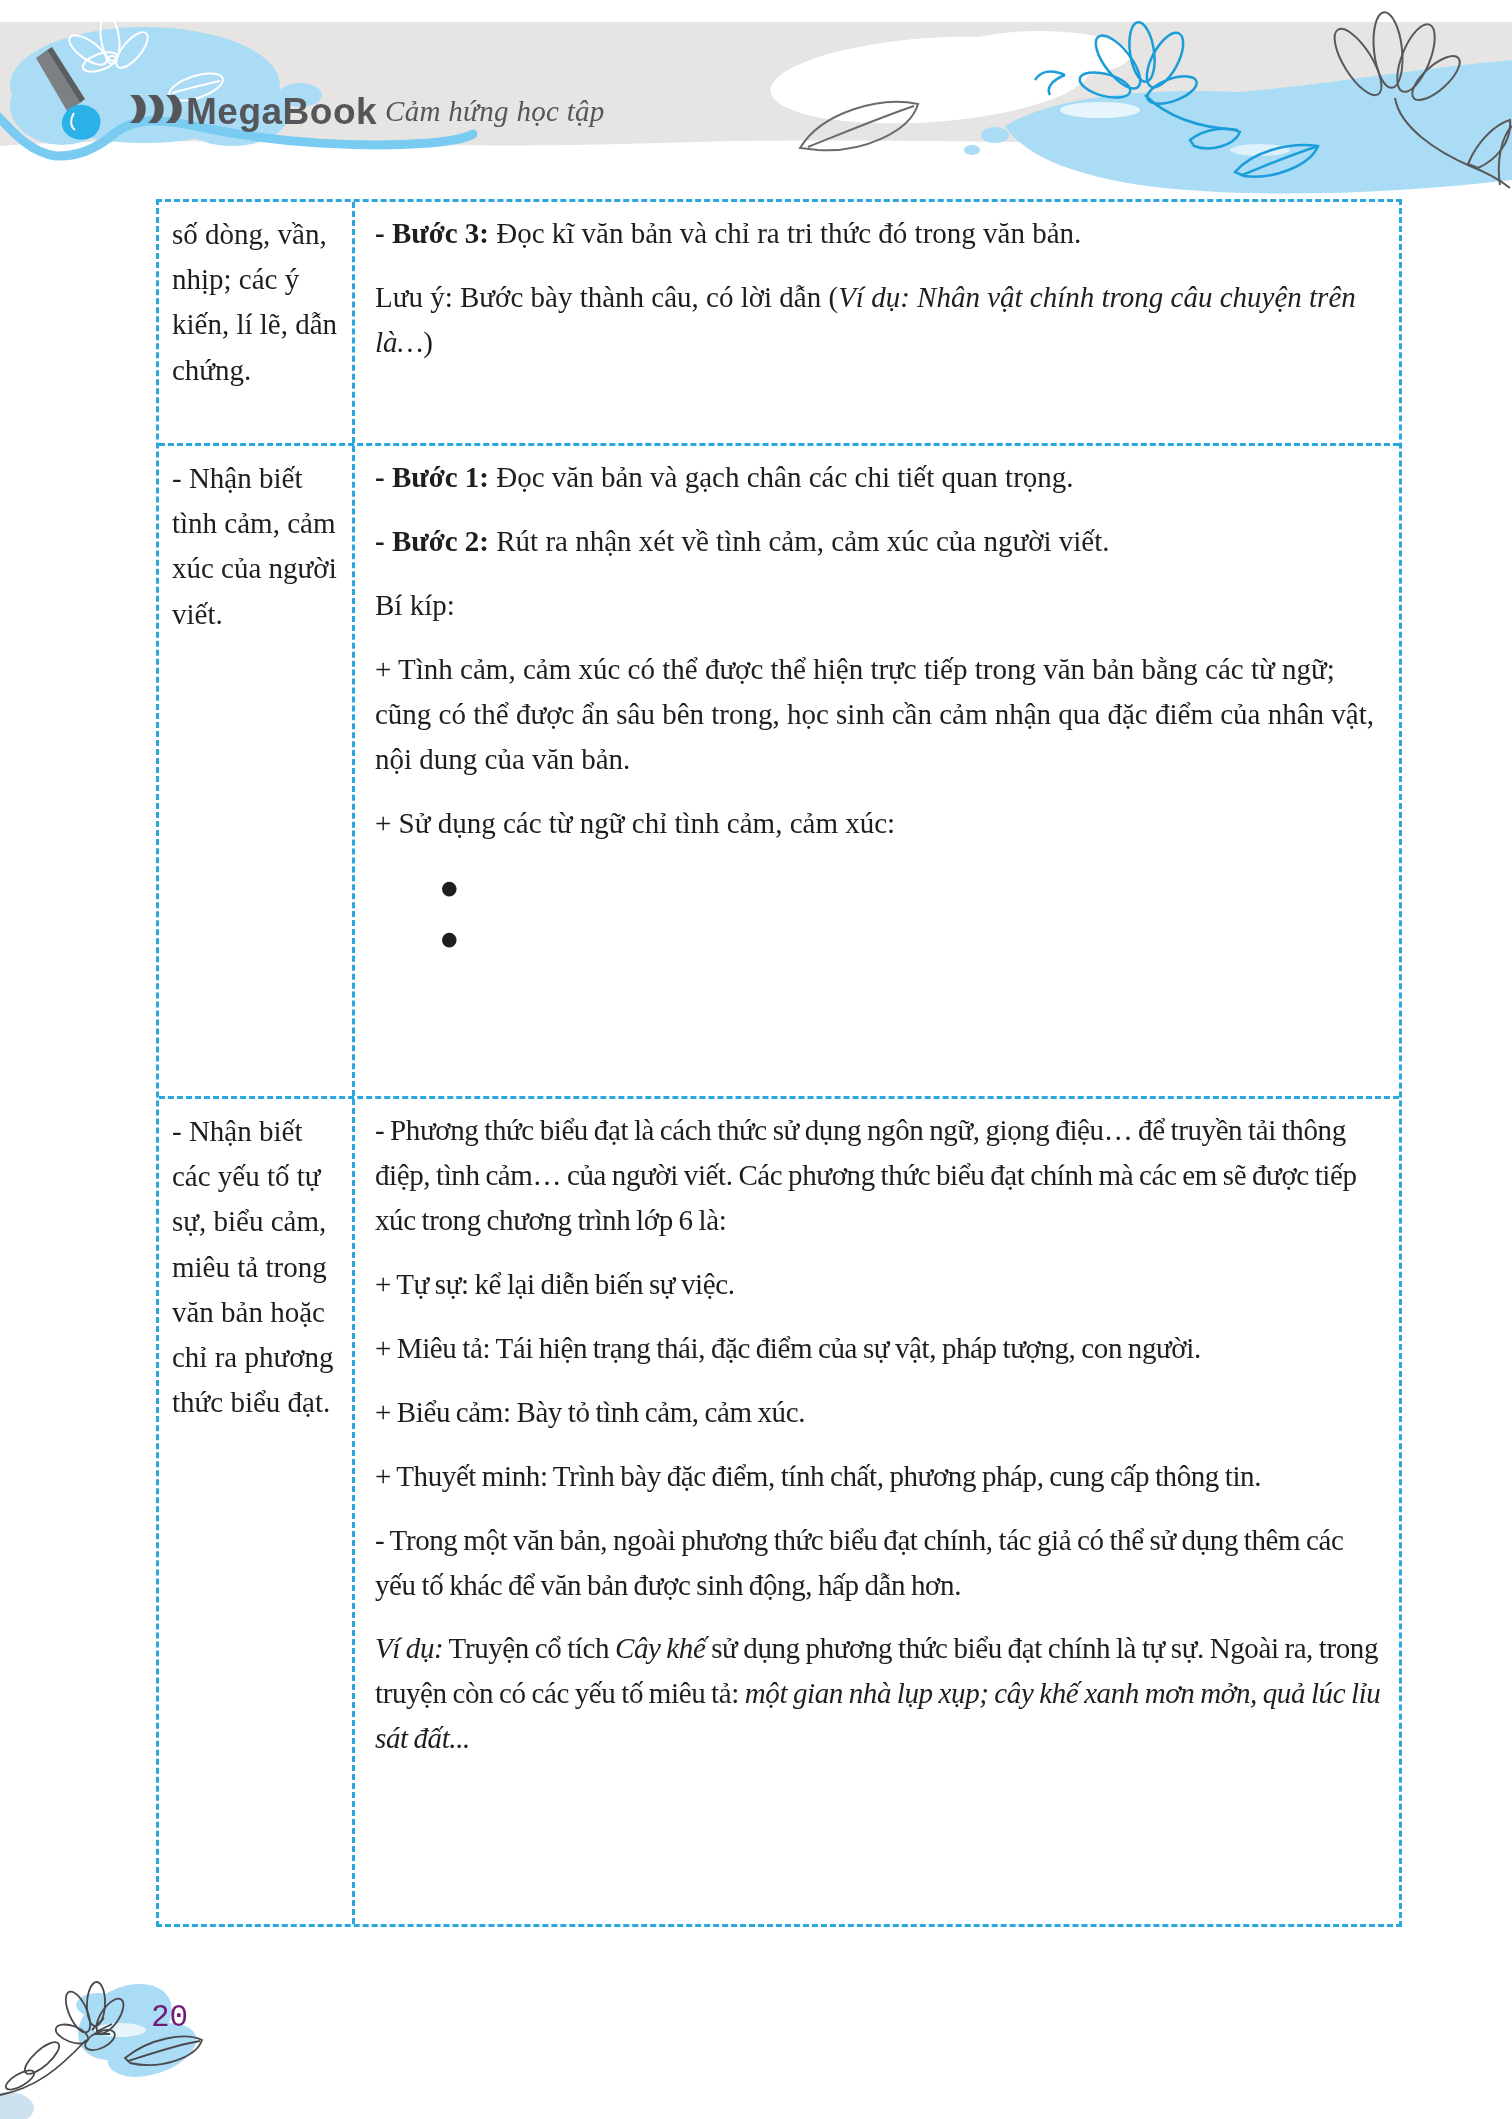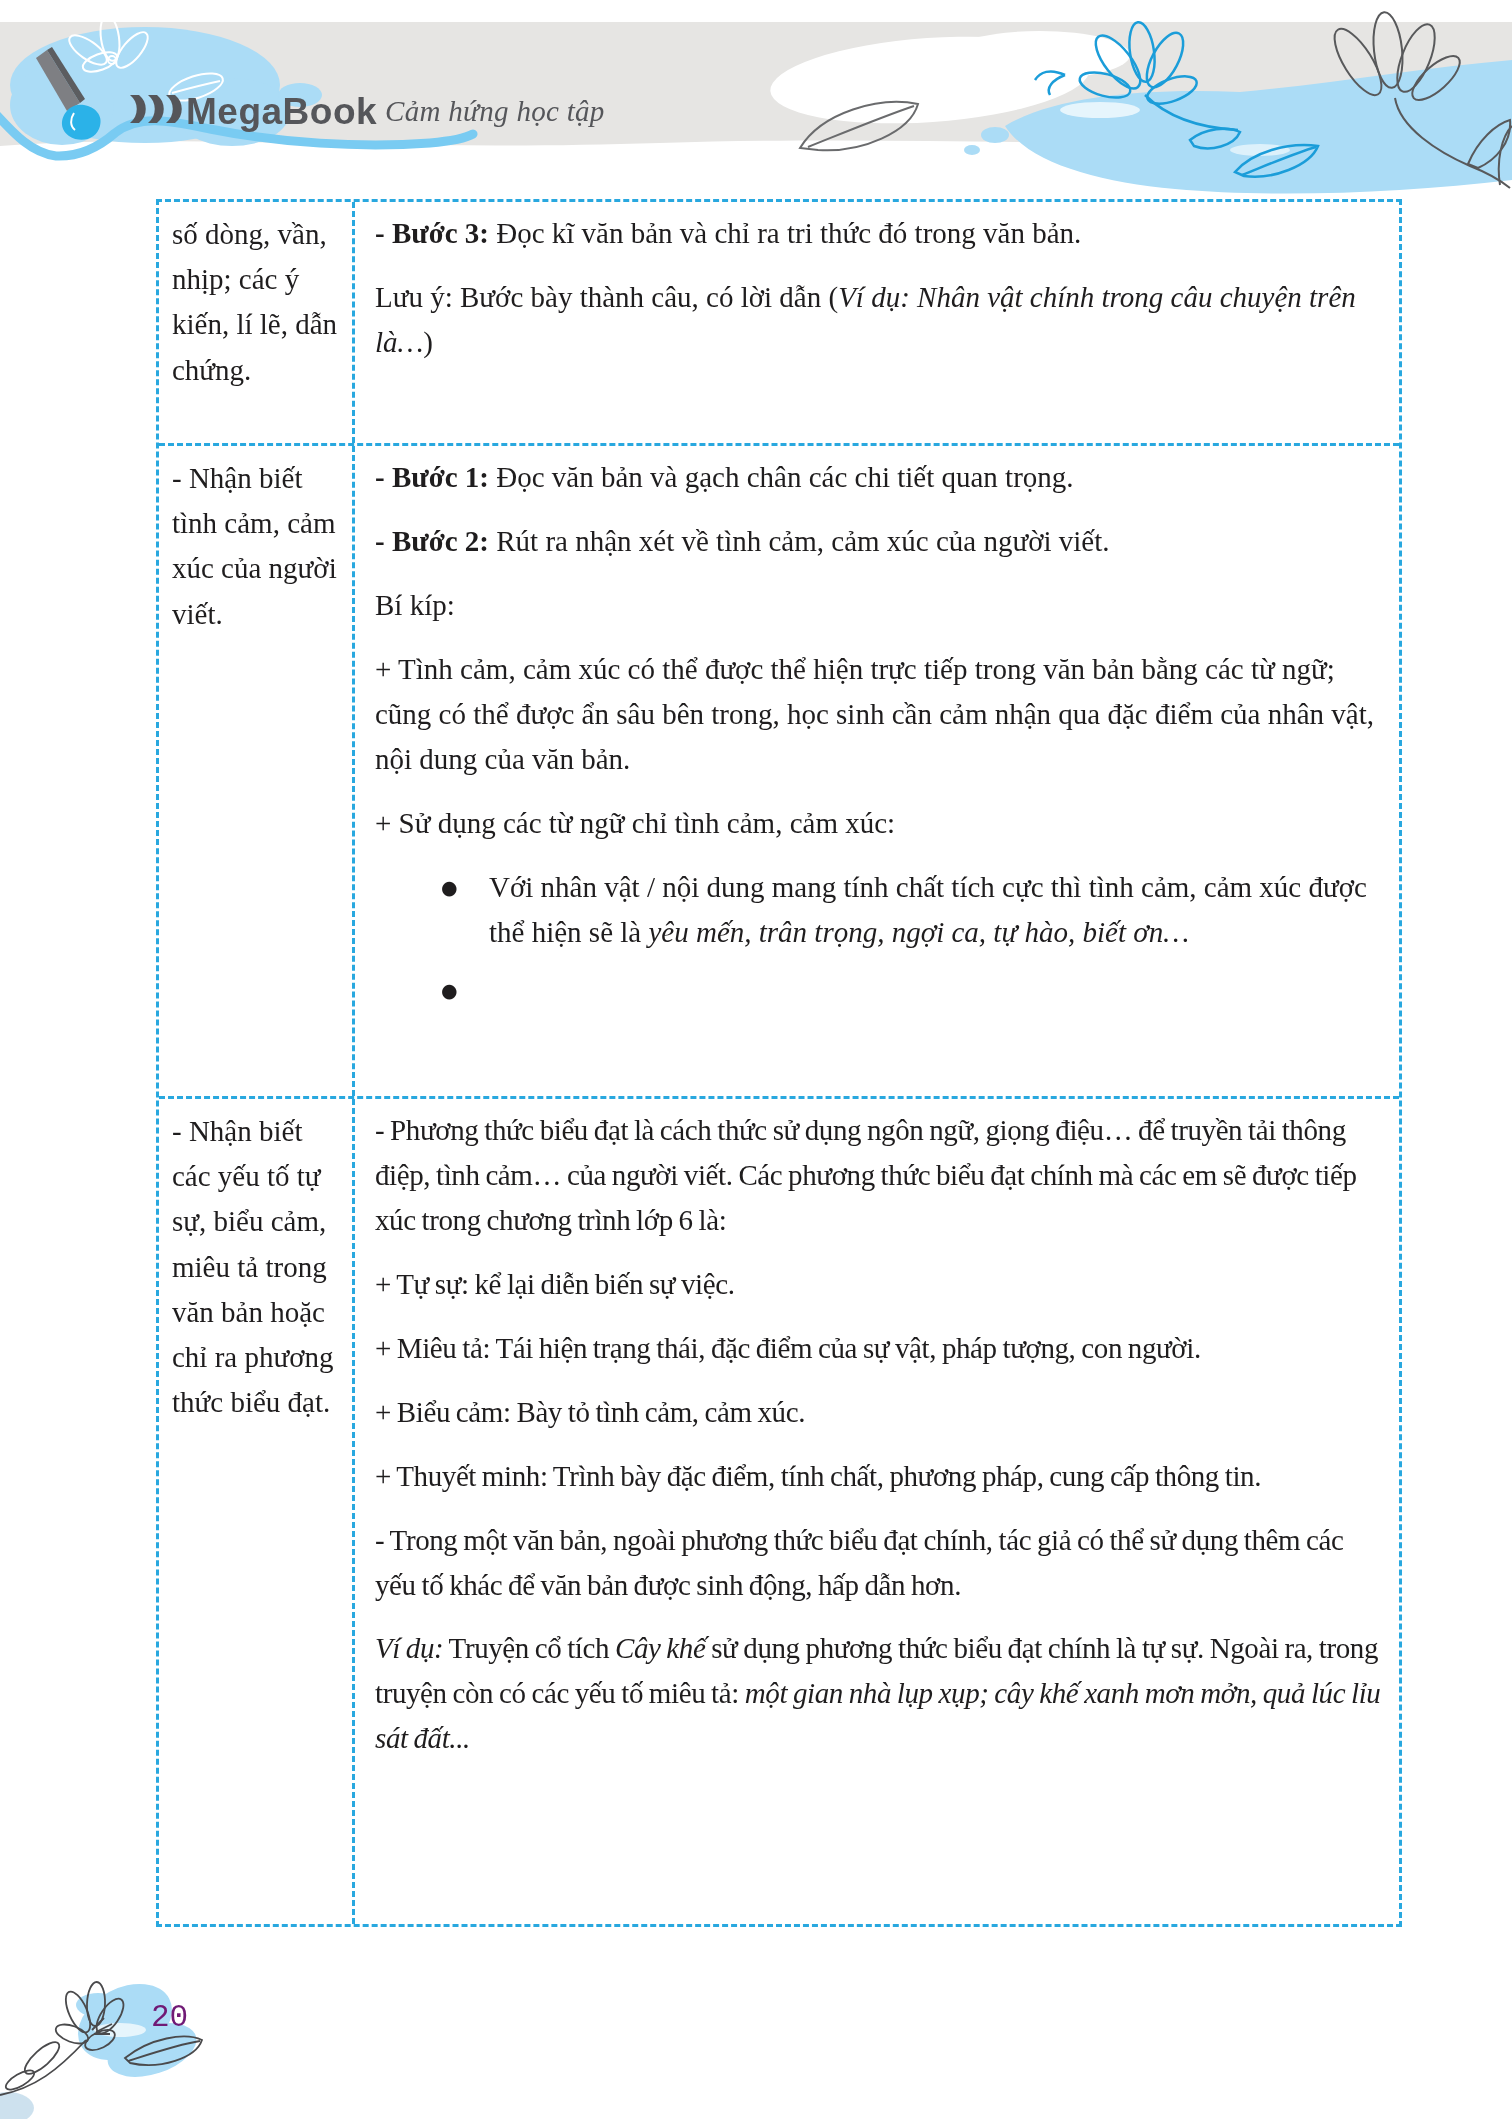--- a/index.html
+++ b/index.html
@@ -175,21 +175,20 @@
   <div class="row row-2">
     <div class="cell cell-left">- Nhận biết tình cảm, cảm xúc của người viết.</div>
     <div class="cell cell-right">
         <div class="para"><span class="s-b">- Bước 1:</span><span class="s-n"> Đọc văn bản và gạch chân các chi tiết quan trọng.</span></div>
         <div class="para"><span class="s-b">- Bước 2:</span><span class="s-n"> Rút ra nhận xét về tình cảm, cảm xúc của người viết.</span></div>
         <div class="para"><span class="s-n">Bí kíp:</span></div>
         <div class="para"><span class="s-n">+ Tình cảm, cảm xúc có thể được thể hiện trực tiếp trong văn bản bằng các từ ngữ; cũng có thể được ẩn sâu bên trong, học sinh cần cảm nhận qua đặc điểm của nhân vật, nội dung của văn bản.</span></div>
         <div class="para"><span class="s-n">+ Sử dụng các từ ngữ chỉ tình cảm, cảm xúc:</span></div>
         <div class="bullet">
           <span class="bullet-marker">●</span>
-          <span class="bullet-body"><span class="s-n">Với nhân vật / nội dung mang tính chất tích cực thì tình cảm, cảm xúc được thể hiện sẽ là </span><span class="s-i">yêu mến, trân trọng, ngợi ca, tự hào, biết ơn…</span></span>
         </div>
         <div class="bullet">
           <span class="bullet-marker">●</span>
         </div>
       </div>
   </div>
   <div class="row row-3">
     <div class="cell cell-left">- Nhận biết các yếu tố tự sự, biểu cảm, miêu tả trong văn bản hoặc chỉ ra phương thức biểu đạt.</div>
     <div class="cell cell-right">
         <div class="para"><span class="s-n">- Phương thức biểu đạt là cách thức sử dụng ngôn ngữ, giọng điệu… để truyền tải thông điệp, tình cảm… của người viết. Các phương thức biểu đạt chính mà các em sẽ được tiếp xúc trong chương trình lớp 6 là:</span></div>

